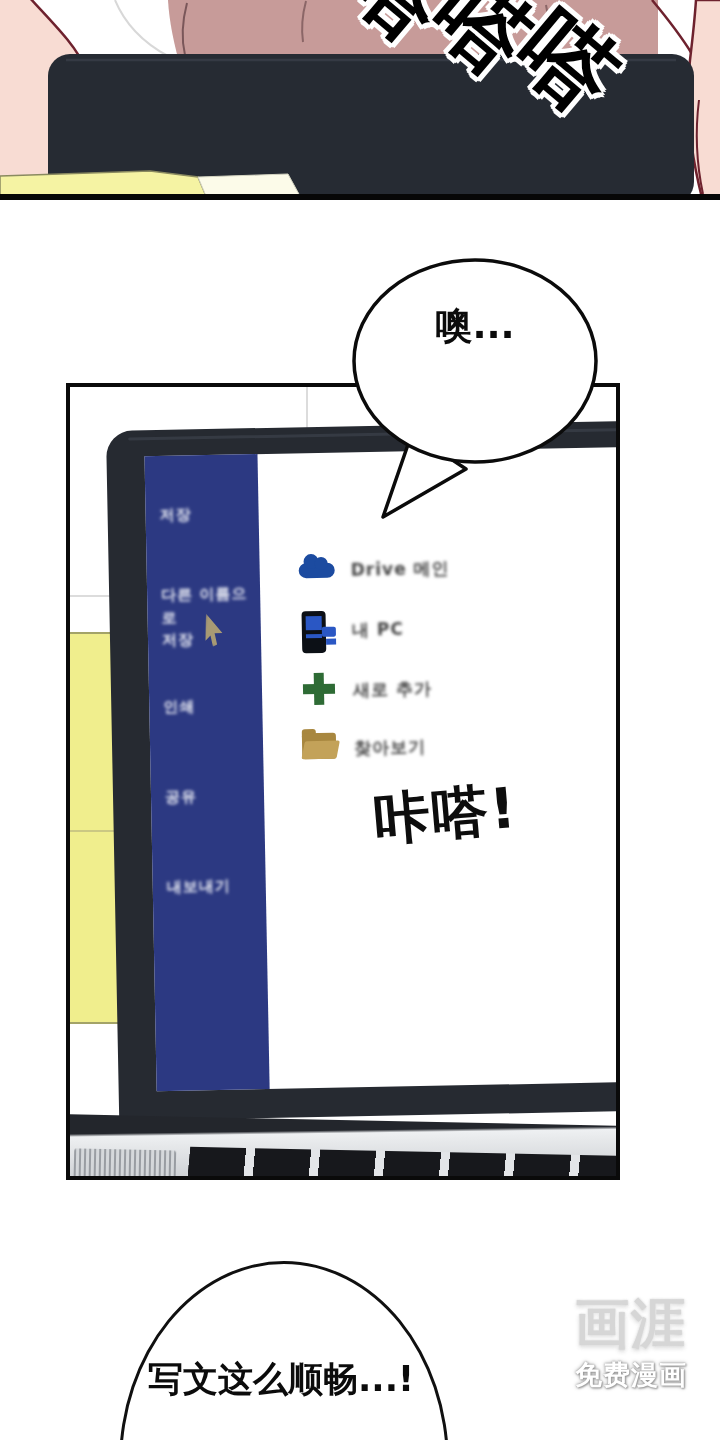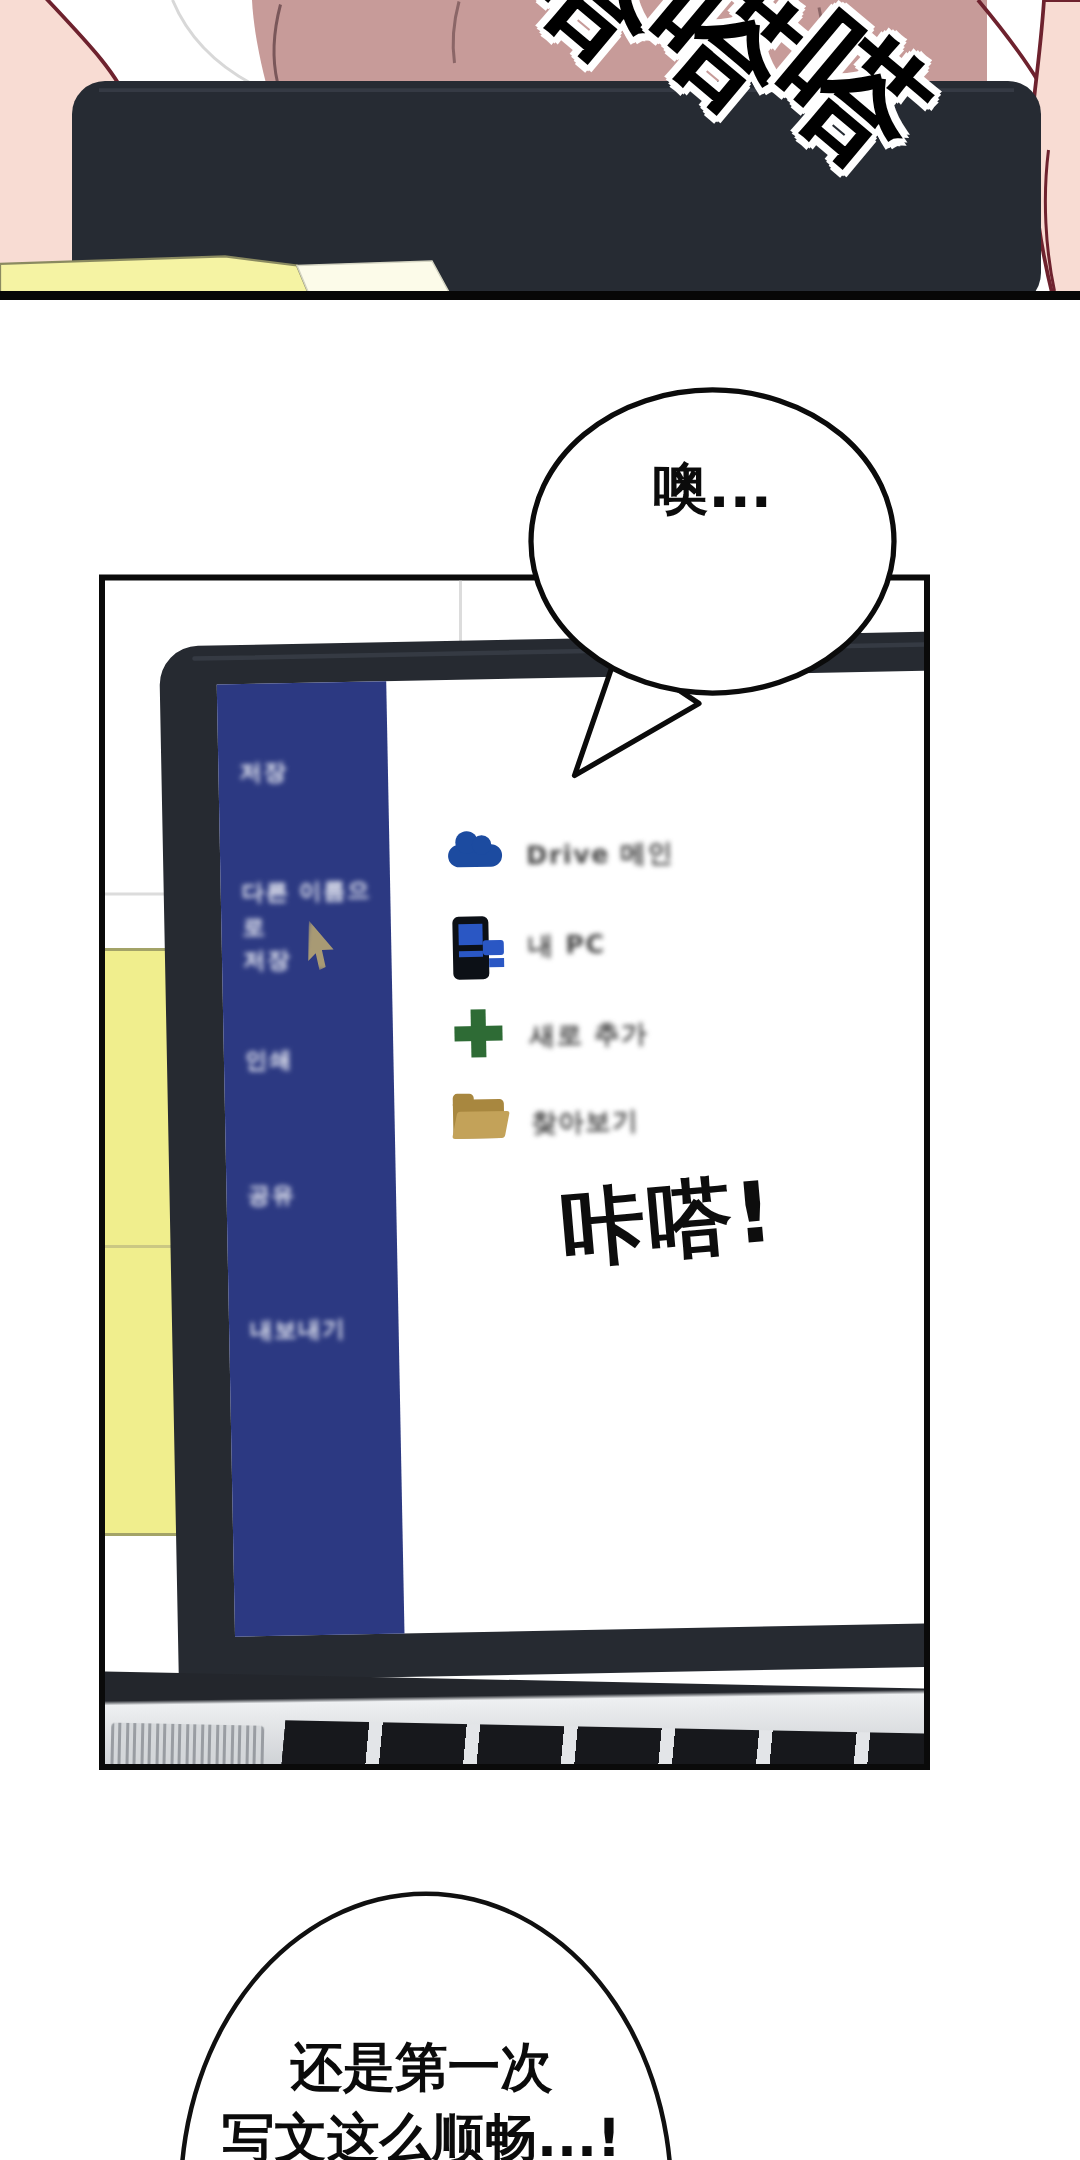--- a/index.html
+++ b/index.html
@@ -223,18 +223,21 @@
   <svg class="abs bubble-top-svg" viewBox="0 0 290 290" width="290" height="290">
     <path d="M82,188 L53,272 L136,224 Z" fill="#ffffff" stroke="#0b0b0b" stroke-width="3.5" stroke-linejoin="round"></path>
     <ellipse cx="145" cy="116" rx="121" ry="101" fill="#ffffff" stroke="#0b0b0b" stroke-width="3.5"></ellipse>
   </svg>
   <div class="abs bubble-top-text">
     <div>噢...</div>
   </div>
 
   <div class="abs bubble-bottom"></div>
   <div class="abs bubble-bottom-text">
-    <div>还是第一次</div>
     <div>写文这么顺畅...!</div>
   </div>
 
+  <div class="abs watermark">
+    <div class="wm-logo">画涯</div>
+    <div class="wm-tagline">免费漫画</div>
+  </div>
 
 </div>
 
 </body></html>

